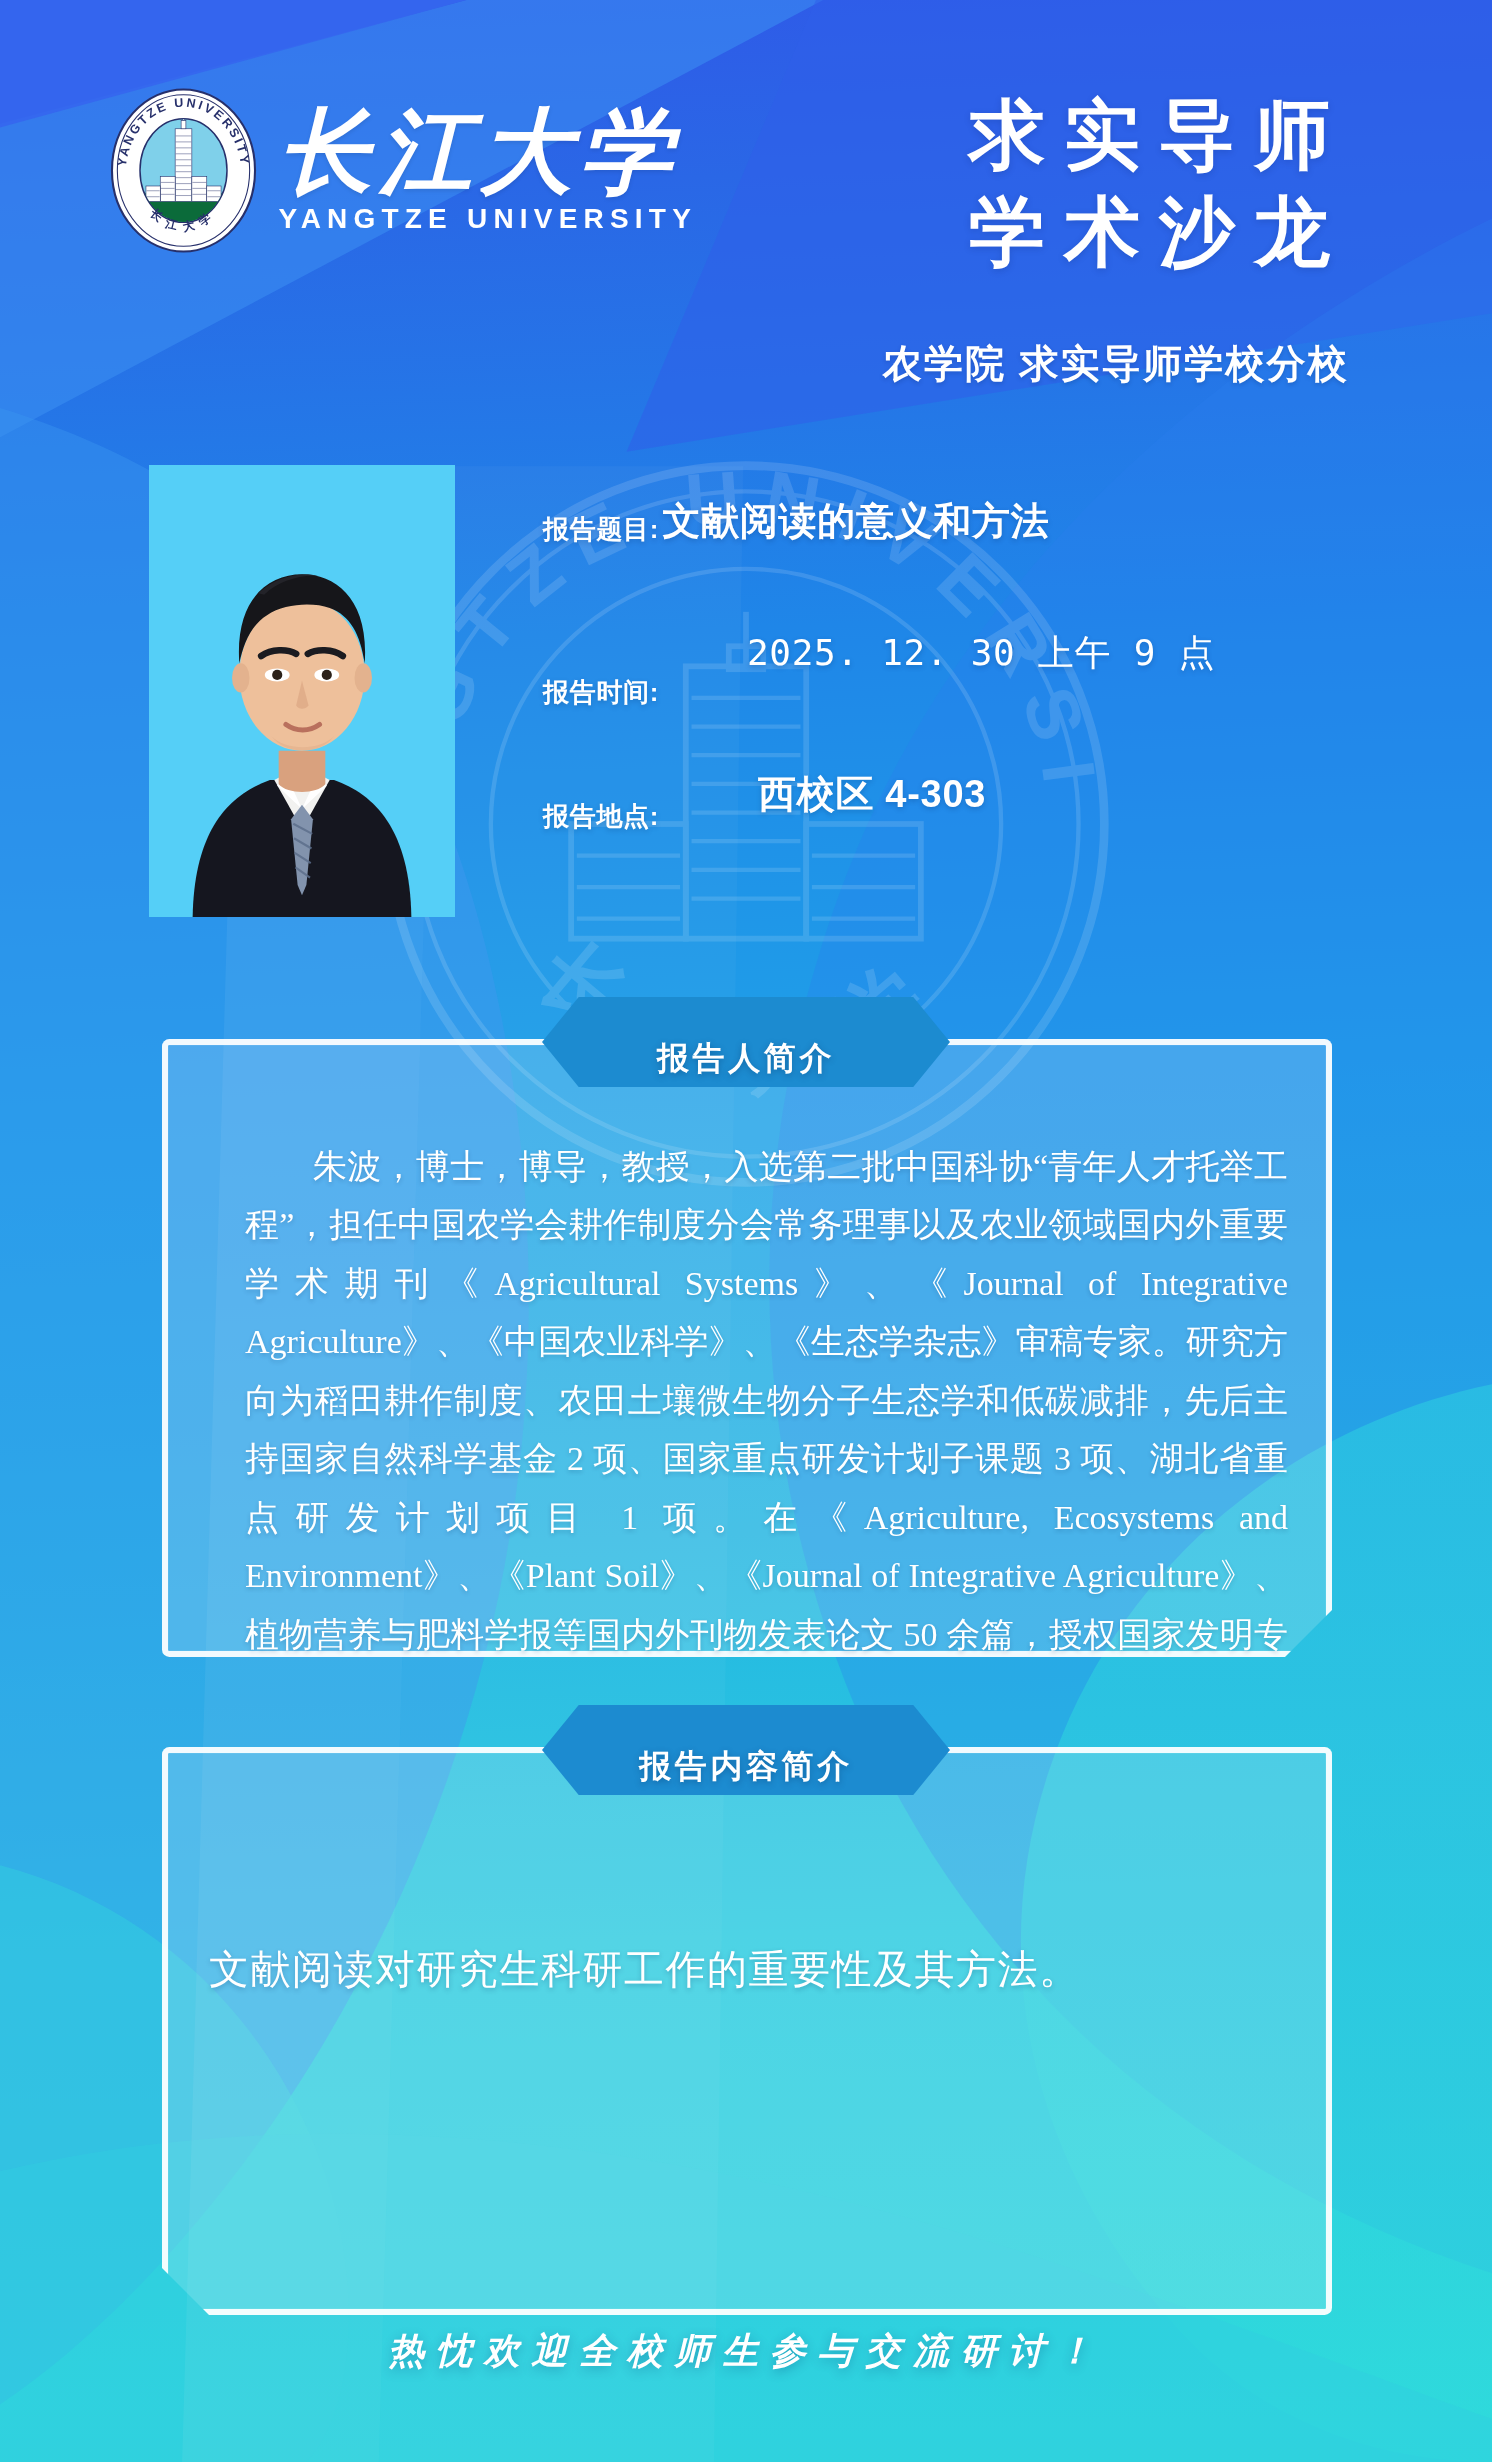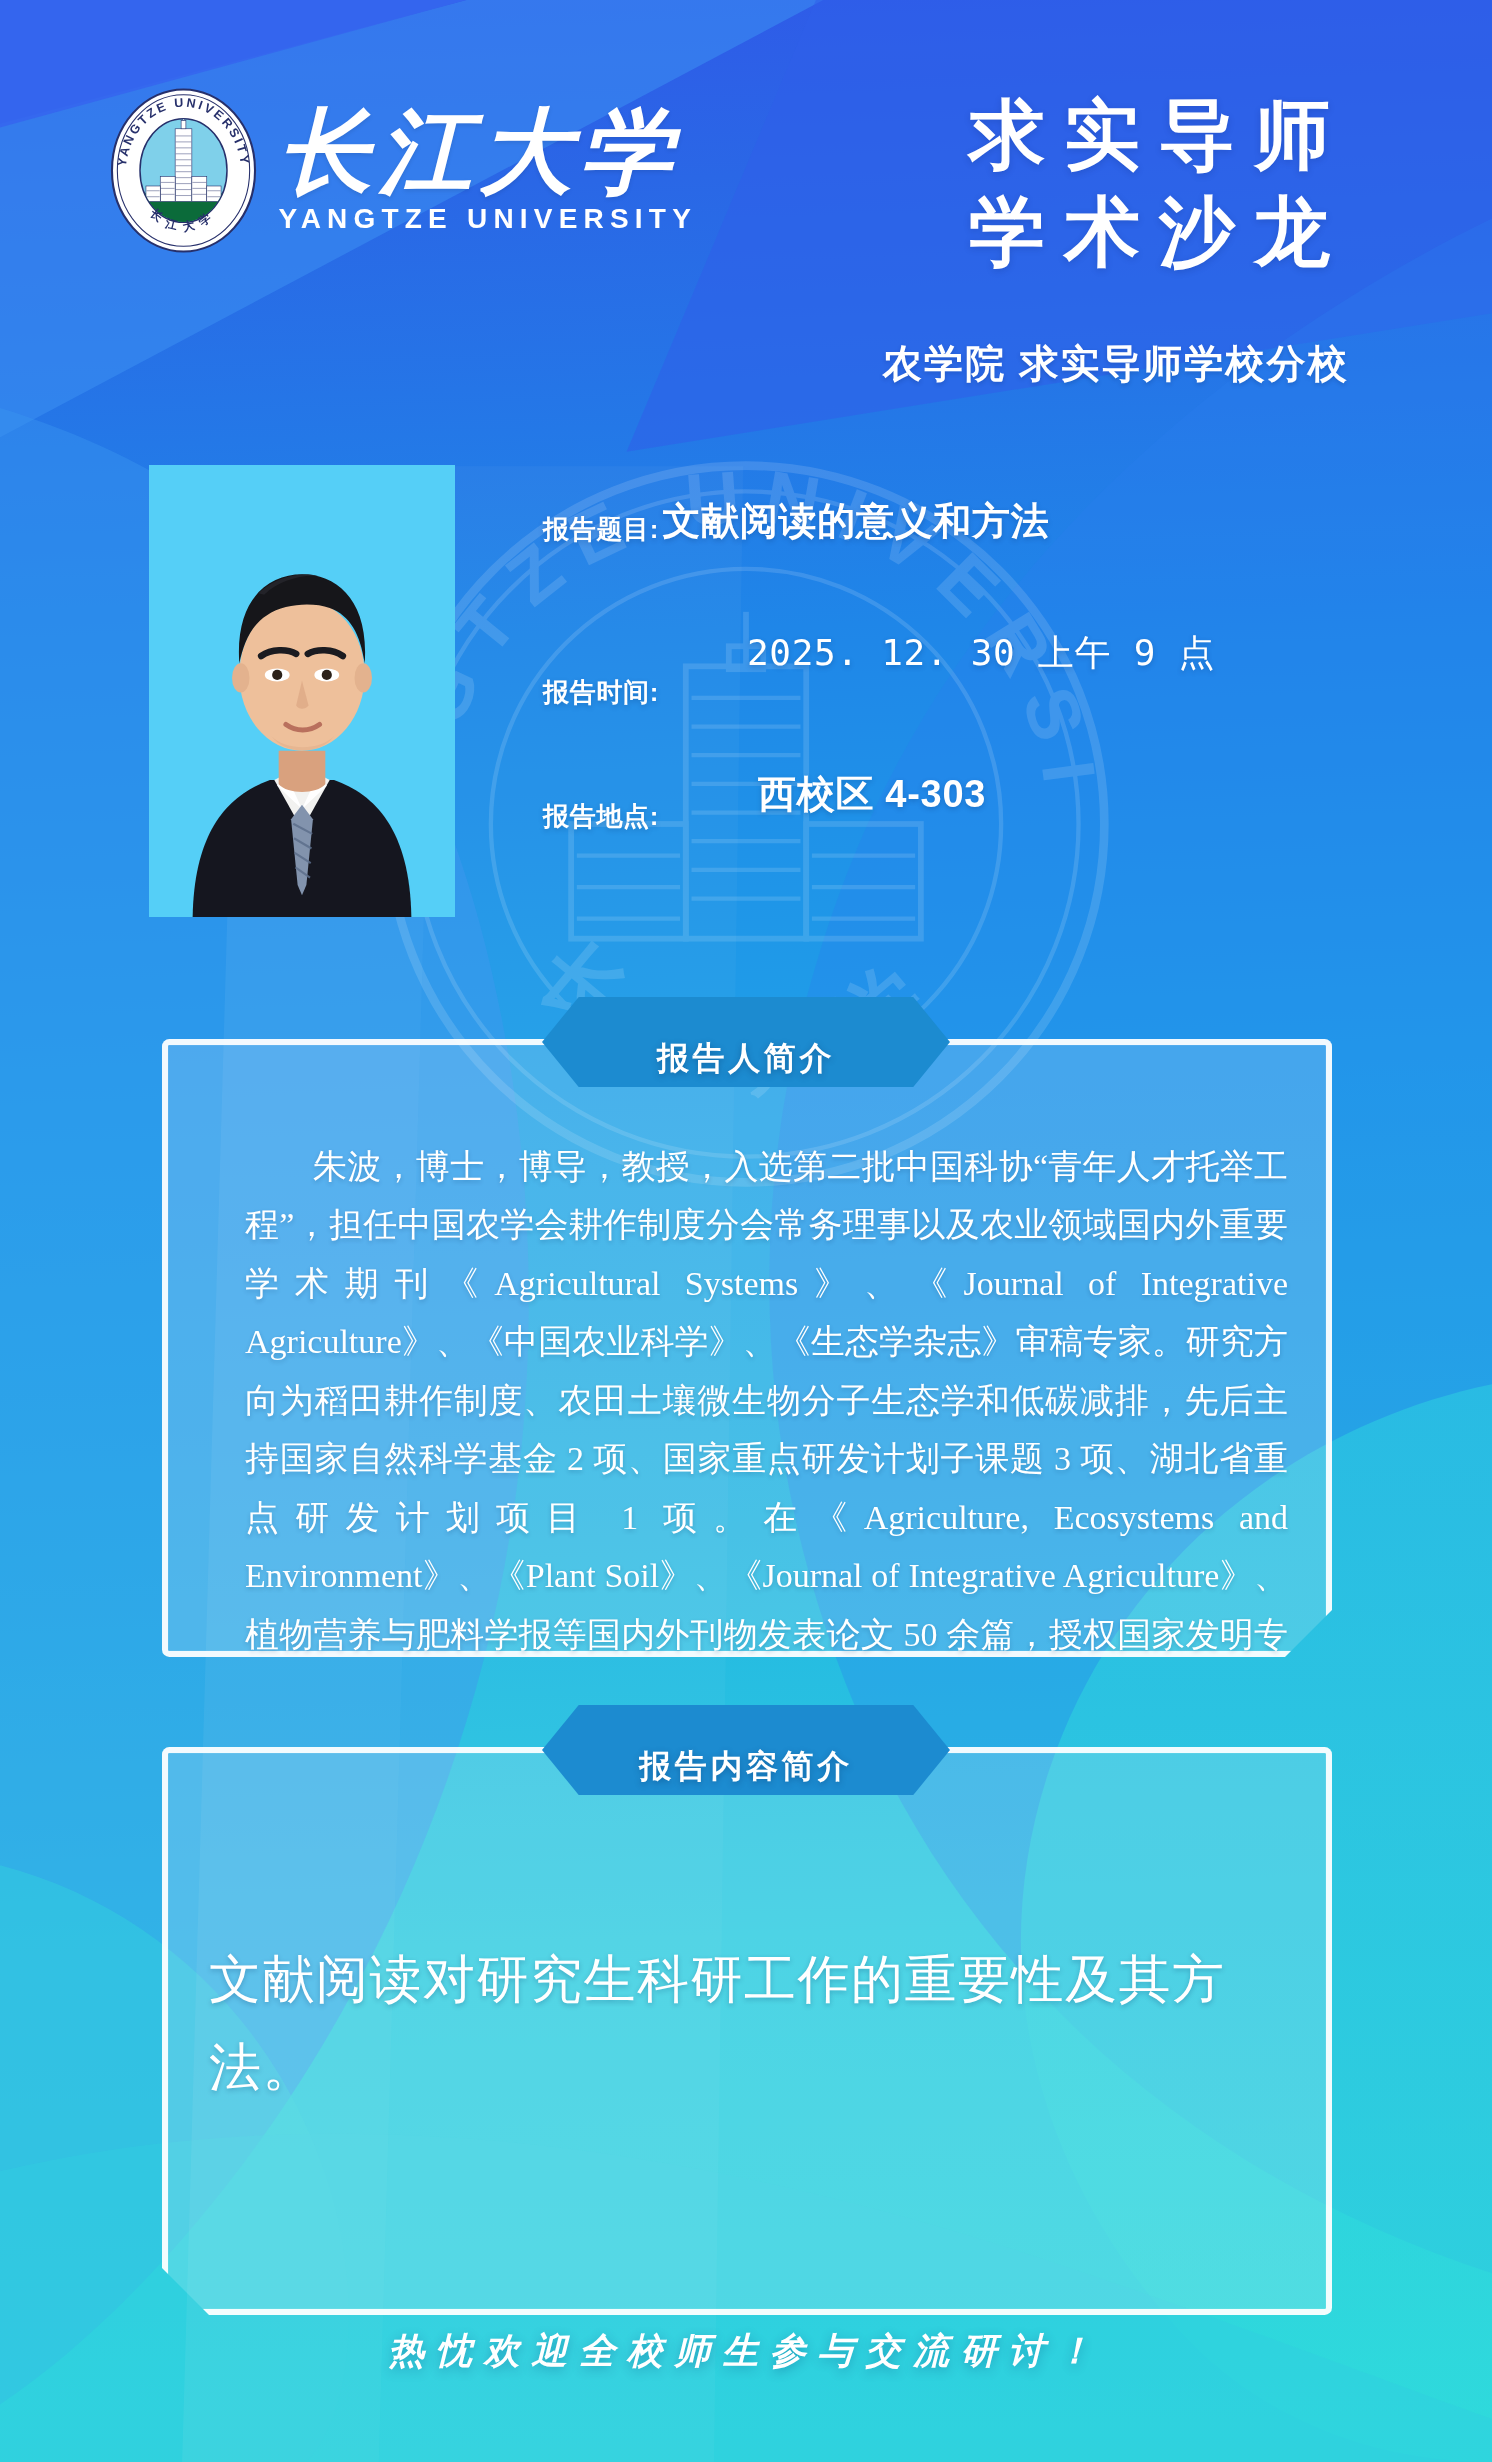--- a/index.html
+++ b/index.html
@@ -131,21 +131,21 @@
   .bio{
     padding:93px 38px 41px 38px;
     font-family:"Liberation Serif","DejaVu Serif",serif;
     font-size:34px;line-height:1.72;color:#ffffff;
     text-align:justify;text-justify:inter-ideograph;
     text-shadow:0 1.5px 4.4px rgba(0,40,90,.22);
     text-indent:2em;
   }
   .abs{
     padding:182px 41px 44px 41px;
-    font-size:52px;line-height:1.7;color:#ffffff;letter-spacing:1.5px;
+    font-size:40px;line-height:1.7;color:#ffffff;letter-spacing:1.5px;
     text-shadow:0 2.2px 5.8px rgba(0,40,90,.25);
   }
 
   
   .footer{
     position:absolute;left:0;bottom:86px;width:100%;text-align:center;
     font-family:"Liberation Serif","DejaVu Serif",serif;
     font-weight:700;font-style:italic;
     font-size:36px;color:#ffffff;letter-spacing:11.7px;
     text-shadow:0 2.9px 10.2px rgba(0,50,110,.30);

